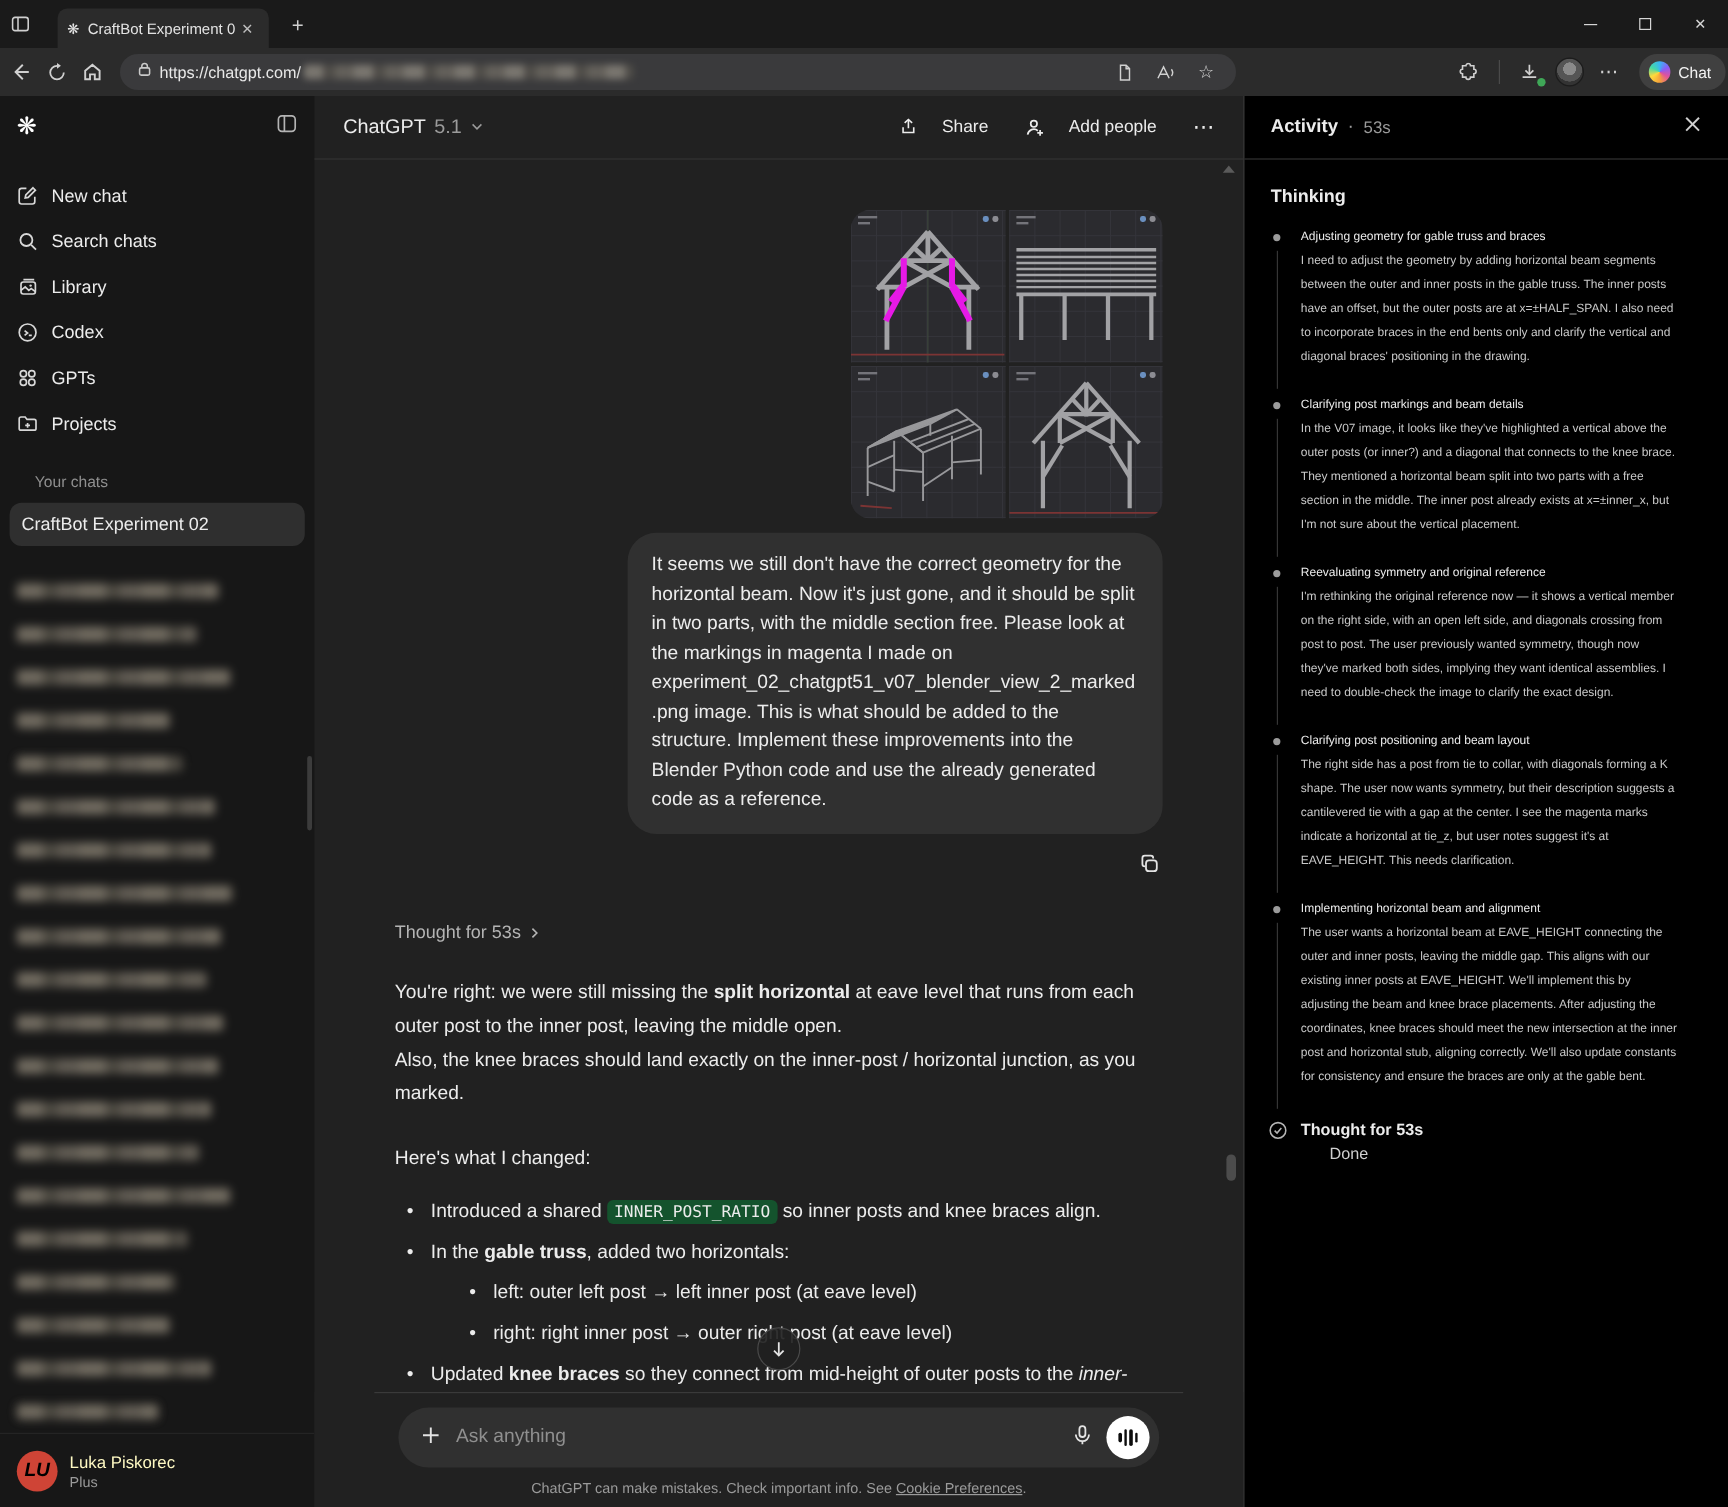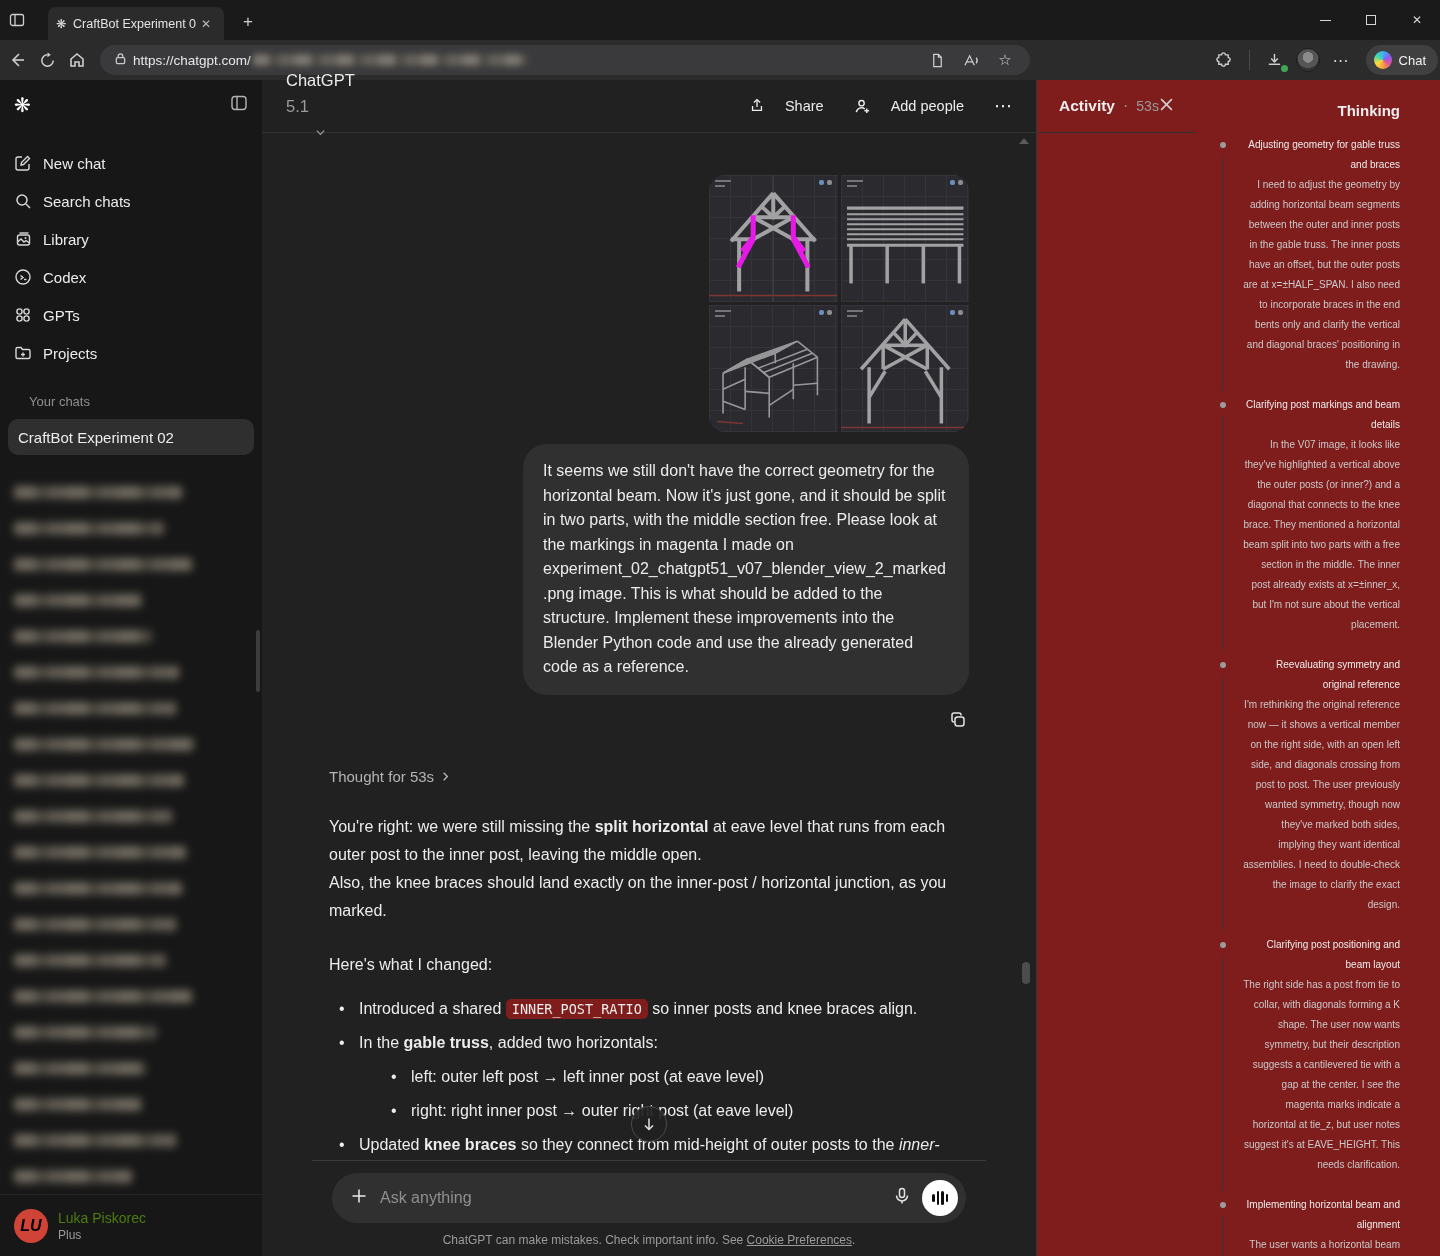--- a/index.html
+++ b/index.html
@@ -48,27 +48,27 @@
   .sb-item { height:38px; display:flex; align-items:center; gap:11px; padding:0 14px; font-size:15px; color:#ececec; }
   .sb-item svg { color:#d7d7d7; flex:0 0 auto; }
   .sb-section { margin:22px 0 6px 29px; font-size:13px; color:#8f8f8f; }
   .sb-active { margin:4px 8px; height:36px; background:#2f2f2f; border-radius:10px; display:flex; align-items:center; padding:0 10px; font-size:15px; color:#ececec; }
   .sb-list { flex:1; overflow:hidden; padding-top:4px; }
   .blur-item { height:13px; margin:23px 0 0 14px; border-radius:3px;
     background:repeating-linear-gradient(90deg,#80796c 0 22px,#565249 22px 34px,#6e685e 34px 52px); filter:blur(4px); opacity:.85; }
   .sb-scroll { position:absolute; right:2px; top:550px; width:4px; height:62px; background:#3c3c3c; border-radius:2px; }
   .sb-profile { height:62px; border-top:1px solid #242424; display:flex; align-items:center; gap:10px; padding:0 14px; }
   .sb-avatar { width:34px; height:34px; border-radius:50%; background:#cf4436; color:#000000; font-size:16px; font-weight:bold; display:flex; align-items:center; justify-content:center;font-style:italic; }
-  .sb-name { font-size:14px; color:#4d7c0f; }
+  .sb-name { font-size:14px; color:#fef9c3; }
   .sb-plan { font-size:12px; color:#9b9b9b; margin-top:2px; }
 
   
   .main { flex:1; position:relative; display:flex; flex-direction:column; border-right:1px solid #363636; min-width:0; }
   .chat-header { height:53px; flex:0 0 53px; border-bottom:1px solid #323232; display:flex; align-items:center; padding:0 24px; }
-  .model { display:flex; align-items:flex-start; gap:7px; font-size:16.5px;flex-direction:column; }
+  .model { display:flex; align-items:center; gap:7px; font-size:16.5px; }
   .model .m-name { color:#ececec; }
   .model .m-ver { color:#9b9b9b; }
   .model .m-chev { color:#9b9b9b; align-self:center; }
   .hdr-right { margin-left:auto; display:flex; align-items:center; gap:30px; }
   .hdr-btn { display:flex; align-items:center; gap:20px; font-size:14.5px; color:#ececec; }
   .hdr-btn svg { color:#ececec; }
 
   .thread { flex:1; overflow:hidden; width:640px; margin:0 auto; padding-top:42px; position:relative; }
 
   
@@ -92,21 +92,21 @@
   .assistant { margin-top:30px; font-size:16px; line-height:28px; color:#ececec; }
   .thought { display:flex; align-items:center; gap:6px; font-size:15px; color:#b4b4b4; margin-bottom:22px; }
   .assistant p { margin-bottom:16px; }
   .assistant .tight { margin-bottom:0; }
   ul.alist { list-style:none; margin:12px 0 4px 8px; }
   ul.alist li { position:relative; padding-left:22px; margin-bottom:6px; }
   ul.alist li::before { content:"•"; position:absolute; left:2px; color:#ececec; }
   ul.sublist { list-style:none; margin:6px 0 2px 30px; }
   ul.sublist li { position:relative; padding-left:22px; margin-bottom:6px; }
   ul.sublist li::before { content:"•"; position:absolute; left:2px; color:#ececec; }
-  code.chip { font-family:"DejaVu Sans Mono","Liberation Mono",monospace; font-size:13.5px; background:#7f1d1d; border-radius:5px; padding:2px 6px; color:#ececec; }
+  code.chip { font-family:"DejaVu Sans Mono","Liberation Mono",monospace; font-size:13.5px; background:#14532d; border-radius:5px; padding:2px 6px; color:#ececec; }
 
   
   .composer { position:absolute; left:0; right:0; bottom:0; background:#212121; }
   .comp-divider { border-top:1px solid #3a3a3a; margin:0 50px; }
   .comp-pill { margin:12px 70px 0; height:50px; background:#303030; border-radius:26px; display:flex; align-items:center; padding:0 8px 0 18px; }
   .comp-pill input { flex:1; background:transparent; border:none; outline:none; color:#ececec; font-size:16px; font-family:inherit; margin-left:12px; }
   .comp-pill input::placeholder { color:#8f8f8f; }
   .comp-mic { color:#e3e3e3; margin-right:12px; }
   .voice-btn { width:36px; height:36px; border-radius:50%; background:#fff; display:flex; align-items:center; justify-content:center; gap:2px; }
   .voice-btn i { display:block; width:2.5px; border-radius:2px; background:#0d0d0d; }
@@ -116,21 +116,21 @@
   .disclaimer a { color:#9b9b9b; text-decoration:underline; }
 
   .scroll-btn { position:absolute; left:50%; transform:translateX(-50%); bottom:114px; width:36px; height:36px; border-radius:50%;
     background:rgba(33,33,33,.92); border:1px solid #4a4a4a; display:flex; align-items:center; justify-content:center; color:#e3e3e3; z-index:5; }
 
   .main-scroll-thumb { position:absolute; right:6px; top:882px; width:8px; height:22px; background:#4c4c4c; border-radius:4px; }
   .main-scroll-up { position:absolute; right:7px; top:58px; width:0; height:0; border-left:5px solid transparent; border-right:5px solid transparent; border-bottom:6px solid #5a5a5a; }
   .main-scroll-down { position:absolute; right:7px; bottom:68px; width:0; height:0; border-left:5px solid transparent; border-right:5px solid transparent; border-top:6px solid #5a5a5a; }
 
   
-  .activity { width:403px; display:flex; background:#7f1d1d;text-align:right; }
+  .activity { width:403px; display:flex; flex-direction:column; background:#000000; }
   .act-header { height:53px; flex:0 0 53px; border-bottom:1px solid #323232; display:flex; align-items:center; padding:0 22px; }
   .act-title { font-size:15.5px; font-weight:bold; color:#ececec; }
   .act-dot { color:#9b9b9b; margin:0 8px; }
   .act-time { font-size:14px; color:#9b9b9b; }
   .act-close { margin-left:auto; color:#d0d0d0; }
   .act-body { padding:22px 40px 0 22px; overflow:hidden; }
   .act-section { font-size:15px; font-weight:bold; color:#ececec; margin-bottom:16px; }
   .step { position:relative; padding-left:25px; margin-bottom:20px; font-size:10px; line-height:20px; }
   .step::before { content:""; position:absolute; left:2px; top:7px; width:6px; height:6px; border-radius:50%; background:#9b9b9b; }
   .step::after { content:""; position:absolute; left:4.5px; top:21px; bottom:-16px; width:1px; background:#353535; }

